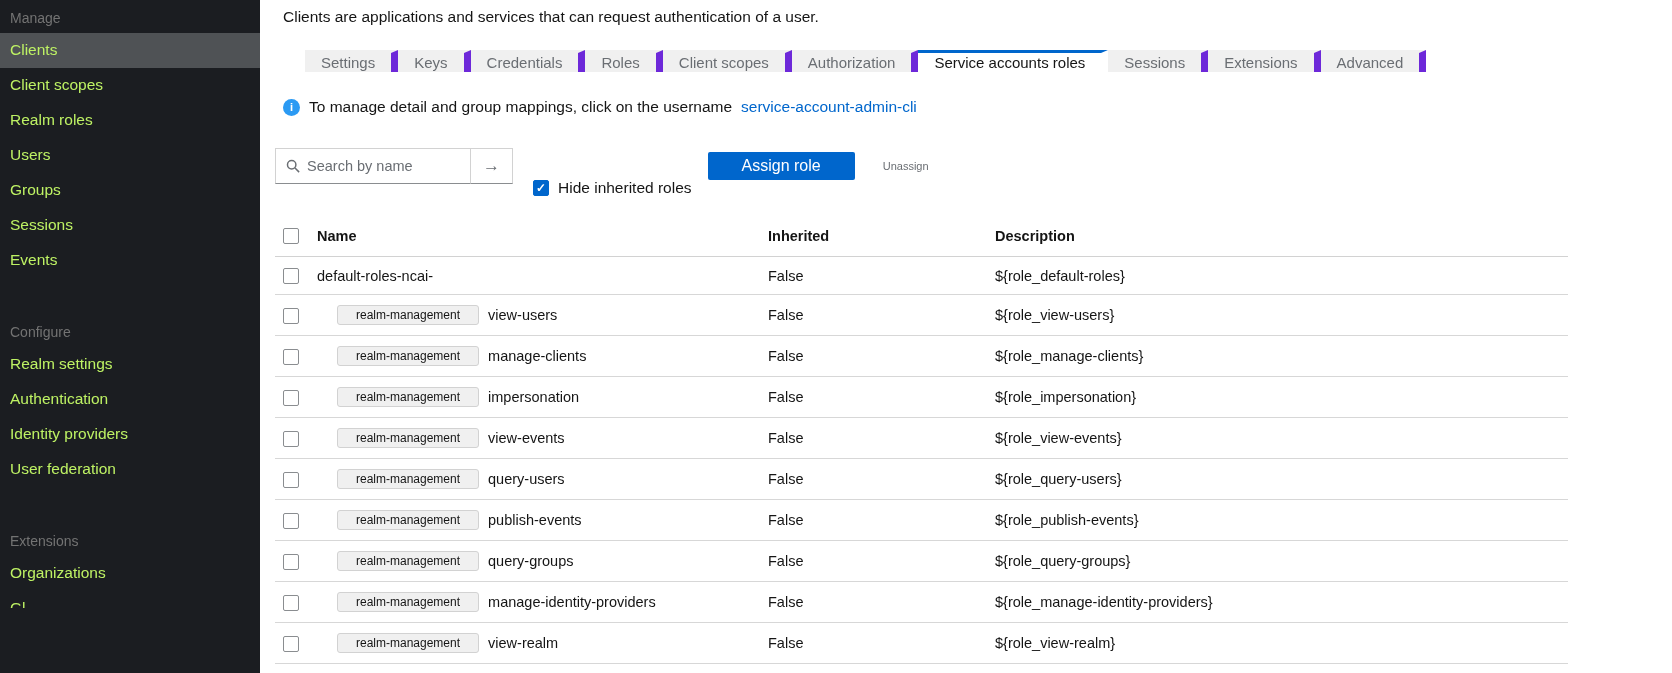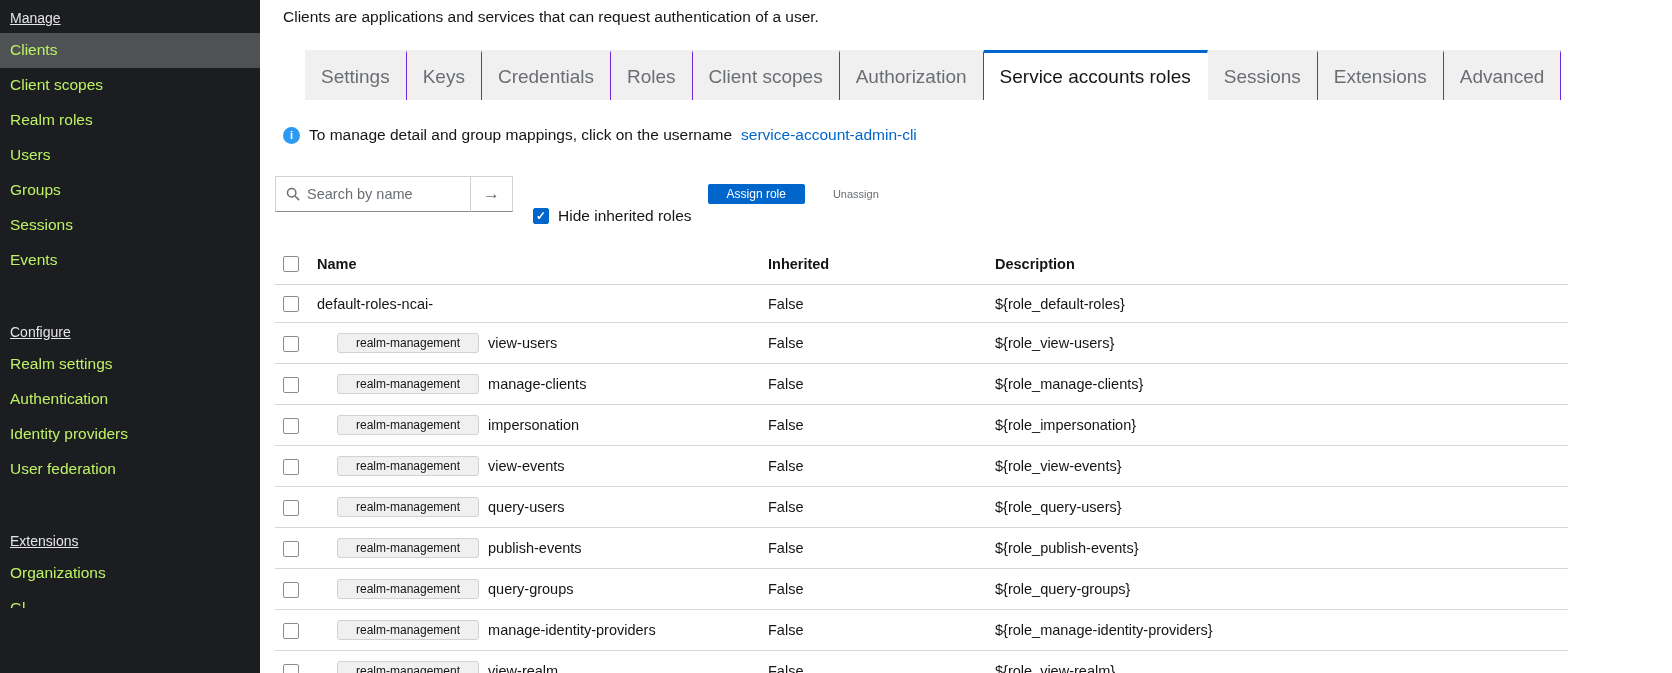--- a/index.html
+++ b/index.html
@@ -16,46 +16,45 @@
     width: 260px;
     flex-shrink: 0;
     background: #1b1d21;
     height: 100%;
     overflow: hidden;
   }
   .nav-section + .nav-section { margin-top: 36px; }
   .nav-section-title {
     padding: 10px 10px 7px 10px;
     font-size: 14px;
-    color: #e5e5e5;
-    text-decoration: underline;
+    color: #737373;
   }
   .nav-item {
     padding: 8px 10px 9px 10px;
     font-size: 15.5px;
     color: #bef264;
     cursor: pointer;
   }
   .nav-item.active { background: #4f5255; }
   .nav-item.partial { height: 14px; overflow: hidden; }
 
   
   .main { flex: 1; padding: 0 104px 0 15px; overflow: hidden; }
   .desc { margin: 8px 0 0 8px; font-size: 15.5px; color: #151515; }
 
   
   .tabs { display: flex; margin: 24px 0 0 30px; }
   .tab {
-    height: 50px;
+    height: 22px;
     padding: 0 16px;
     background: #f0f0f0;
     border: none;
     border-top: 3px solid transparent;
-    border-right: 1px solid #6d28d9;
-    font-size: 19px;
+    border-right: 7px solid #6d28d9;
+    font-size: 15px;
     color: #6a6e73;
     font-family: inherit;
     cursor: pointer;
     white-space: nowrap;
   }
   .tab.active {
     background: #ffffff;
     color: #151515;
     border-top-color: #0066cc;
     border-right-color: transparent;
@@ -101,24 +100,24 @@
     vertical-align: middle; flex-shrink: 0; cursor: pointer;
   }
   .box.checked { background: #0066cc; border-color: #0066cc; }
   .box.checked::after {
     content: "\2713";
     position: absolute; inset: 0;
     color: #fff; font-size: 12px; font-weight: 700;
     display: flex; align-items: center; justify-content: center;
   }
   .btn-primary {
-    margin-left: 16px; height: 20px; padding: 0 19px;
+    margin-left: 16px; height: 28px; padding: 0 34px;
     background: #0066cc; color: #fff;
     border: none; border-radius: 2px;
-    font-size: 12px; font-family: inherit; cursor: pointer;
+    font-size: 16px; font-family: inherit; cursor: pointer;
   }
   .btn-plain {
     margin-left: 28px;
     background: none; border: none;
     color: #6a6e73; font-size: 11px; font-family: inherit; cursor: pointer;
   }
 
   
   .roles { margin-top: 18px; width: 100%; border-collapse: collapse; table-layout: fixed; }
   .roles th {

